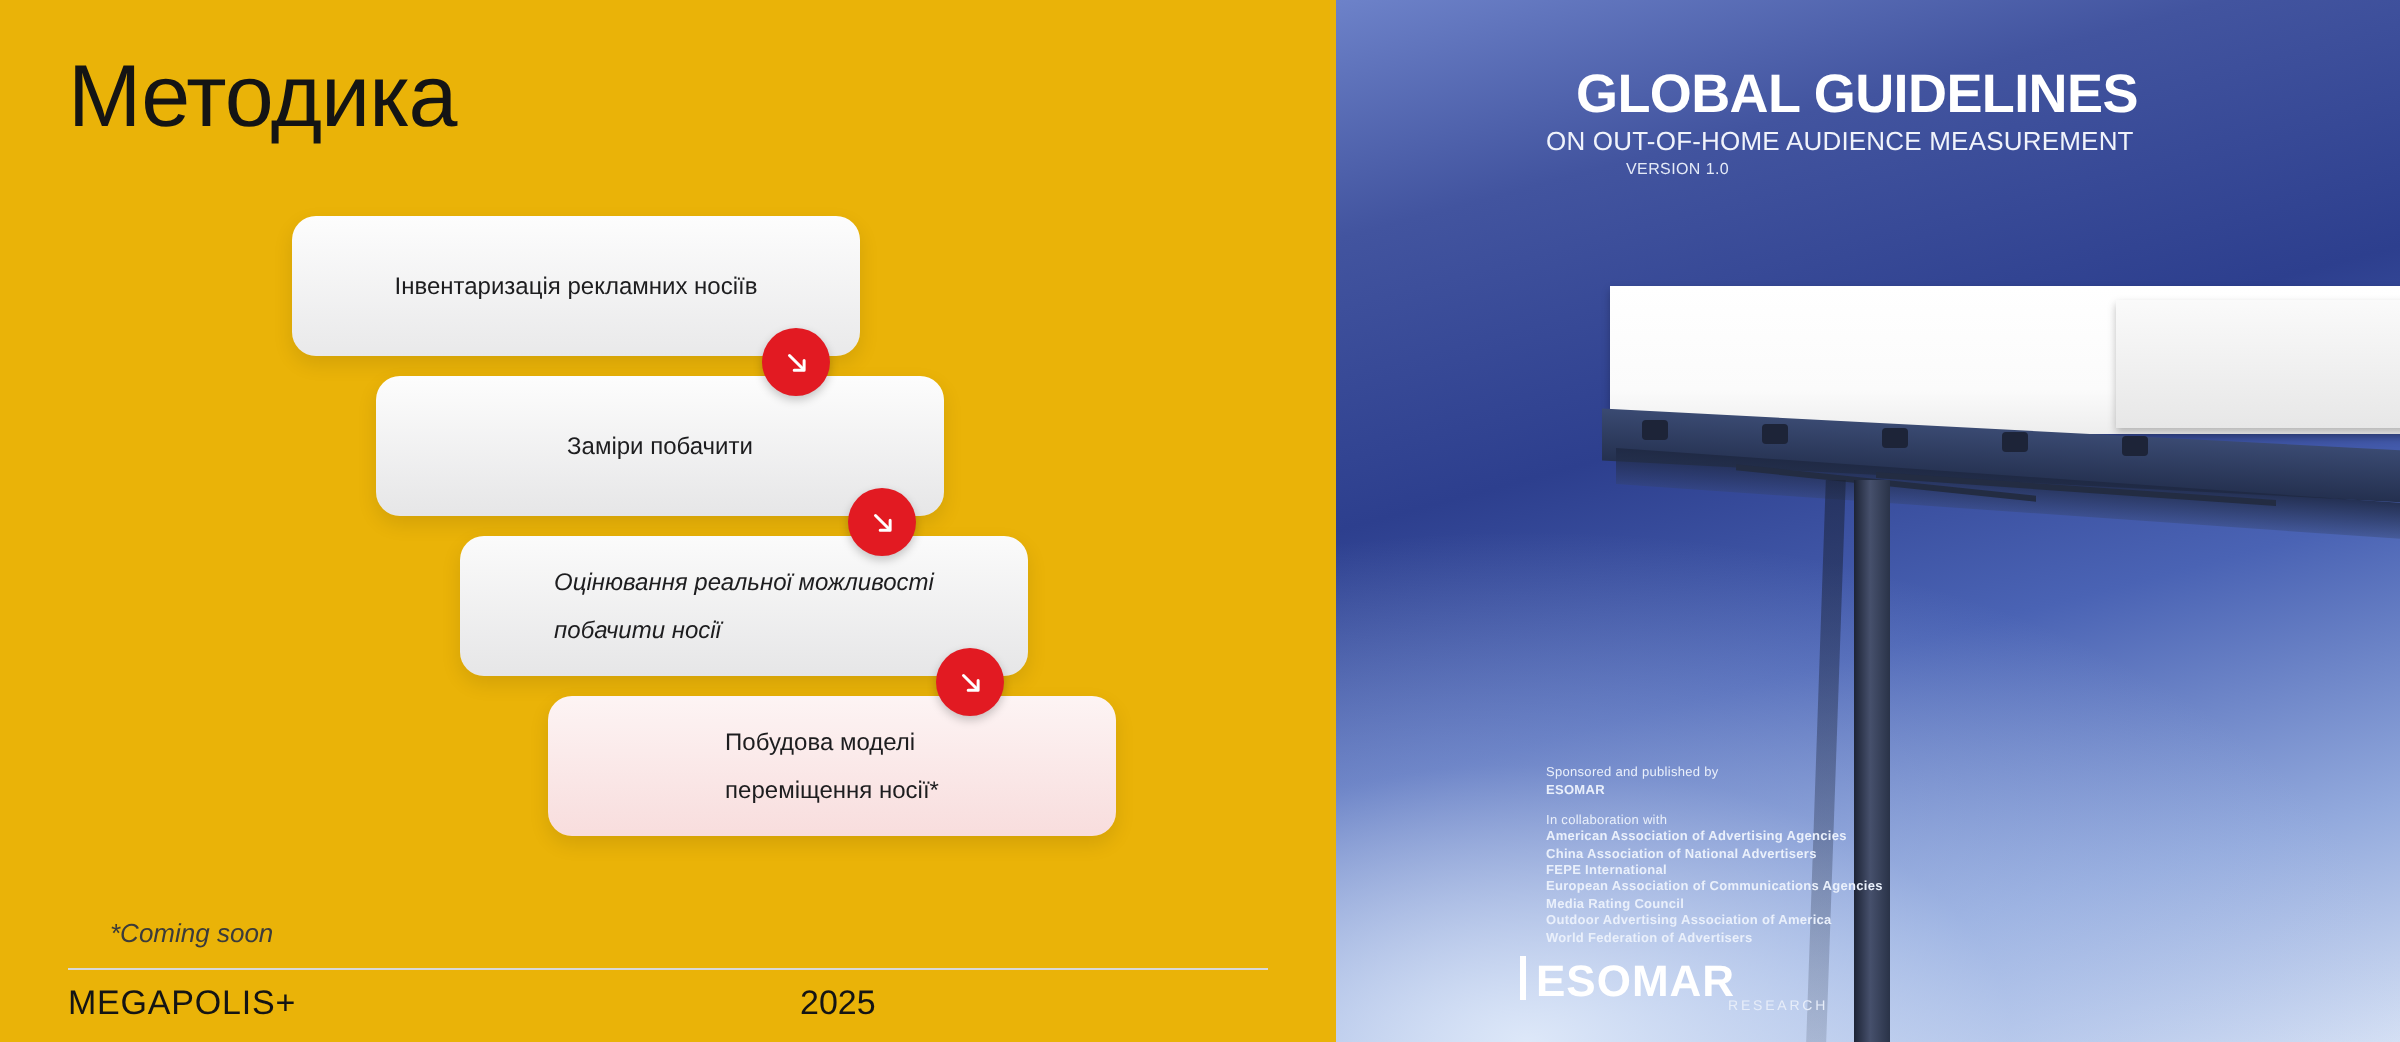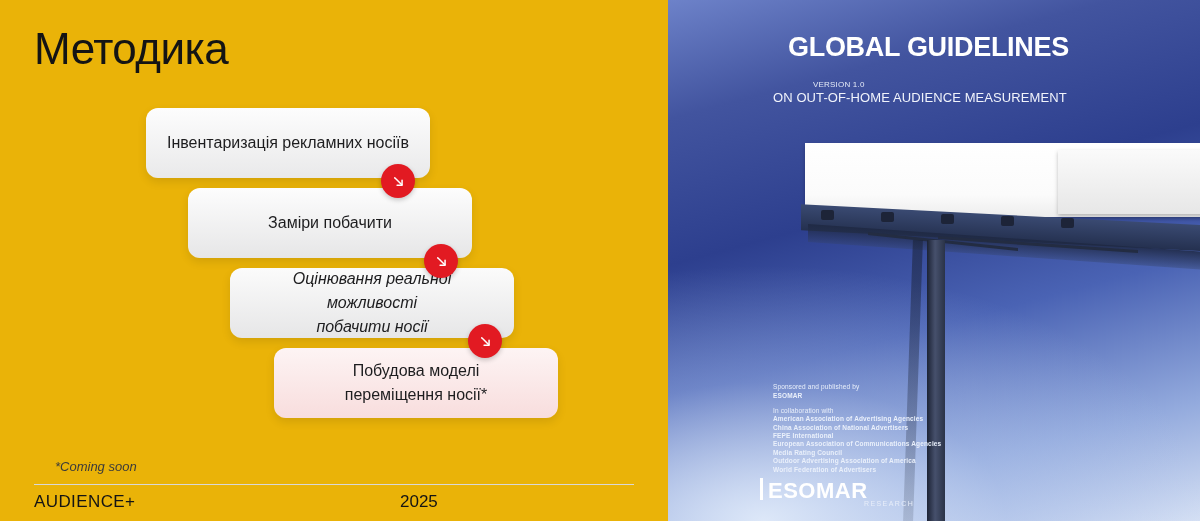--- a/index.html
+++ b/index.html
@@ -49,23 +49,23 @@
     top: 108px;
     width: 668px;
   }
   .step {
     position: absolute;
     border-radius: 12px;
     box-shadow: 0 4px 10px rgba(0,0,0,0.10);
     display: flex;
     align-items: center;
     justify-content: center;
-    text-align: center;
+    text-align: left;
     color: #1d1d1f;
-    font-size: 16px;
+    font-size: 12px;
     line-height: 24px;
     padding: 0 18px;
     box-sizing: border-box;
   }
   .step-1 {
     left: 146px;
     top: 0px;
     width: 284px;
     height: 70px;
     background: linear-gradient(180deg, #fdfdfd 0%, #e9e9ea 100%);
@@ -180,21 +180,20 @@
     letter-spacing: -0.3px;
     margin-left: 16px;
   }
   .cover-subtitle {
     position: absolute;
     left: 105px;
     top: 63px;
     color: #f0f3fb;
     font-size: 13px;
     letter-spacing: 0.1px;
-    margin-top: 27px;
   }
   .cover-version {
     position: absolute;
     left: 105px;
     top: 80px;
     color: #e4eaf7;
     font-size: 8px;
     letter-spacing: 0.2px;
     margin-left: 40px;
   }
@@ -353,21 +352,21 @@
         <svg width="15" height="15" viewBox="0 0 16 16" aria-hidden="true">
           <path d="M4 4 L11.5 11.5" stroke="#ffffff" stroke-width="1.6" fill="none" stroke-linecap="round"></path>
           <path d="M11.8 6.6 L11.8 11.9 L6.5 11.9" stroke="#ffffff" stroke-width="1.6" fill="none" stroke-linecap="round" stroke-linejoin="round"></path>
         </svg>
       </div>
     </div>
 
     <div class="footnote">*Coming soon</div>
 
     <div class="footer-rule"></div>
-    <div class="footer-brand">AUDIENCE+</div>
+    <div class="footer-brand">MEGAPOLIS+</div>
     <div class="footer-year">2025</div>
   </div>
 
   <div class="right-pane">
     <div class="sky"></div>
 
     <div class="billboard-face"></div>
     <div class="billboard-face b2"></div>
     <div class="billboard-underside"></div>
     <div class="billboard-shadowbar"></div>

